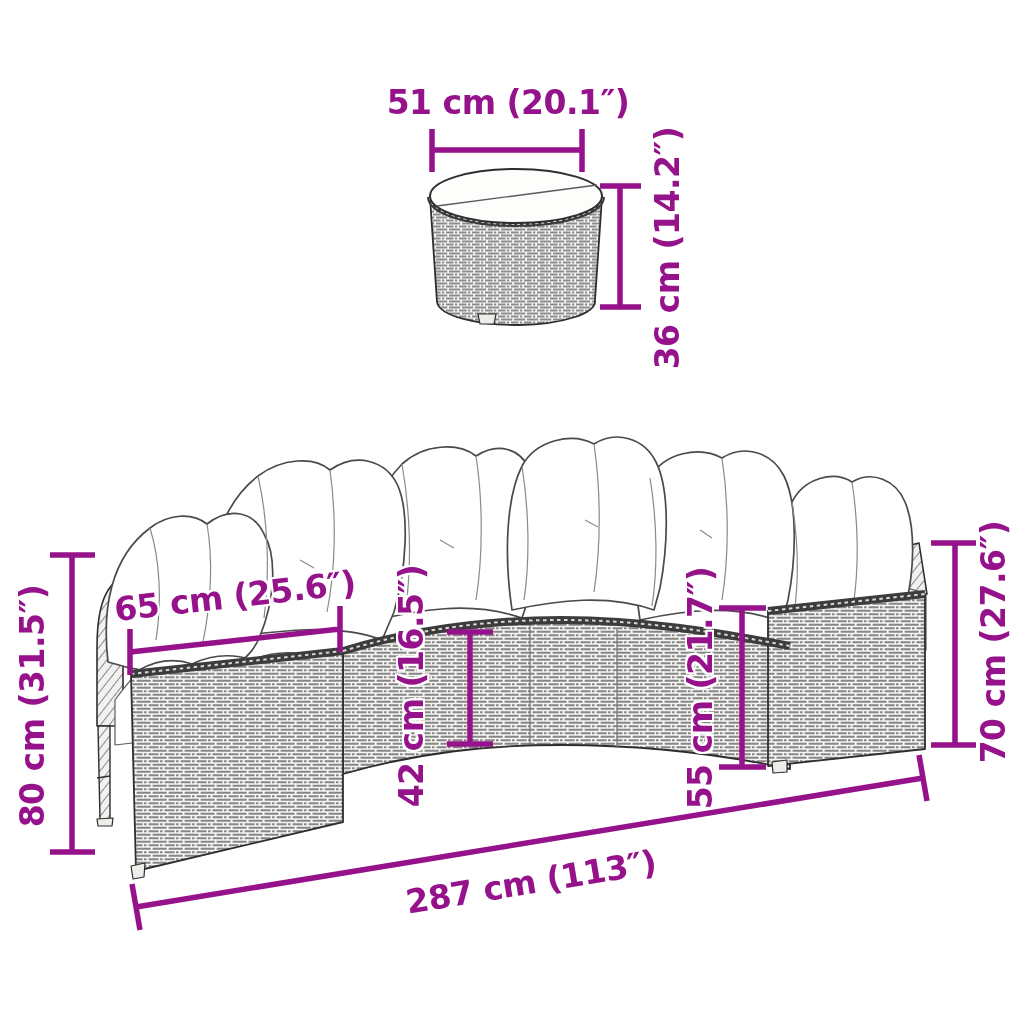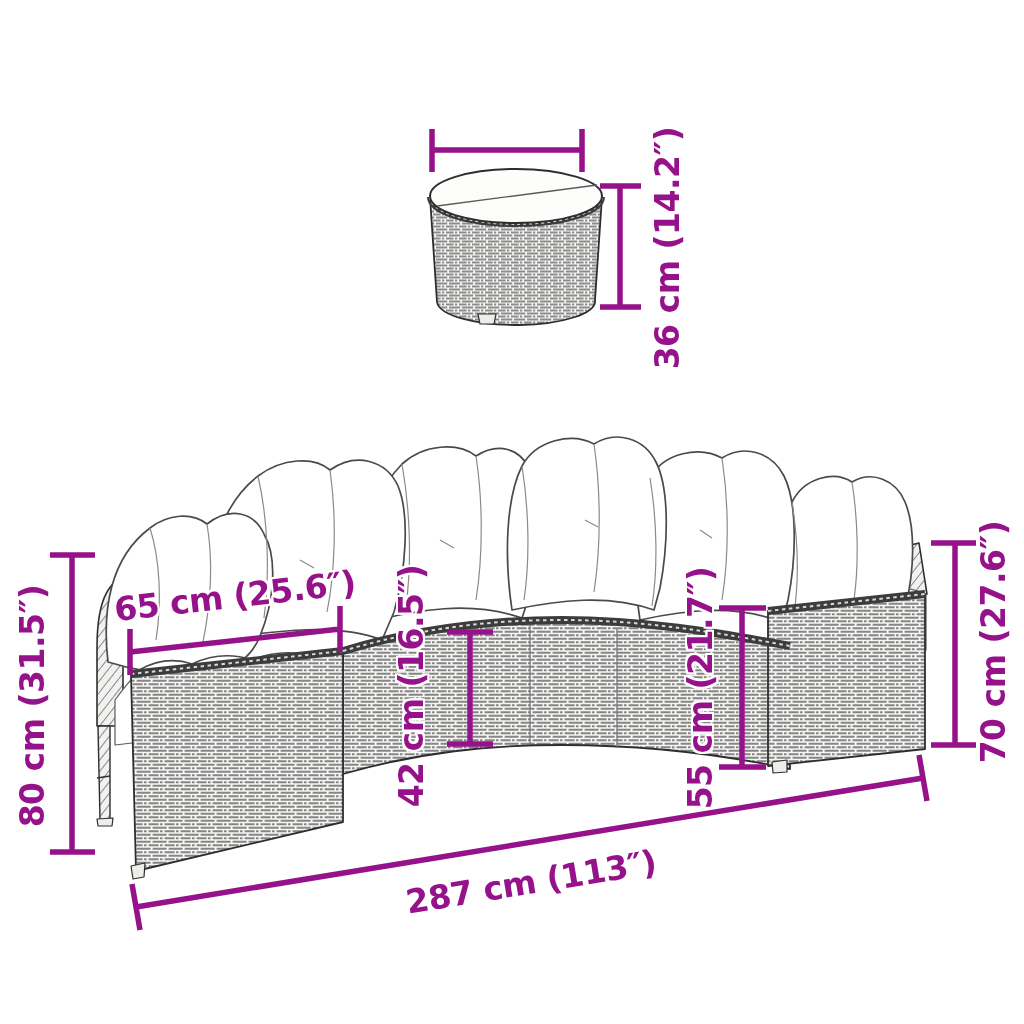--- a/index.html
+++ b/index.html
@@ -127,20 +127,21 @@
       <path d="M600,186 H641 M620,186 V307 M600,307 H641"></path>
       <path d="M130,629 V675 M130,652 L340,629 M340,606 V652"></path>
       <path d="M50,555 H95 M72,555 V852 M50,852 H95"></path>
       <path d="M447,632 H493 M470,632 V744 M447,744 H493"></path>
       <path d="M719,608 H766 M742,608 V767 M719,767 H766"></path>
       <path d="M931,543 H976 M955,543 V745 M931,745 H976"></path>
       <path d="M132,884 L140,930 M136,907 L923,778 M919,755 L927,801"></path>
     </g>
   </svg>
 
+  <div class="dim flat" style="left:508px; top:102px;">51 cm (20.1″)</div>
 
   <div class="dim rot" style="left:667px; top:248px;">36 cm (14.2″)</div>
 
   <div class="dim" style="left:235px; top:596px; transform:translate(-50%,-50%) rotate(-6.5deg);">65 cm (25.6″)</div>
 
   <div class="dim rot" style="left:32px; top:706px;">80 cm (31.5″)</div>
 
   <div class="dim rot" style="left:411px; top:686px;">42 cm (16.5″)</div>
 
   <div class="dim rot" style="left:700px; top:688px;">55 cm (21.7″)</div>

